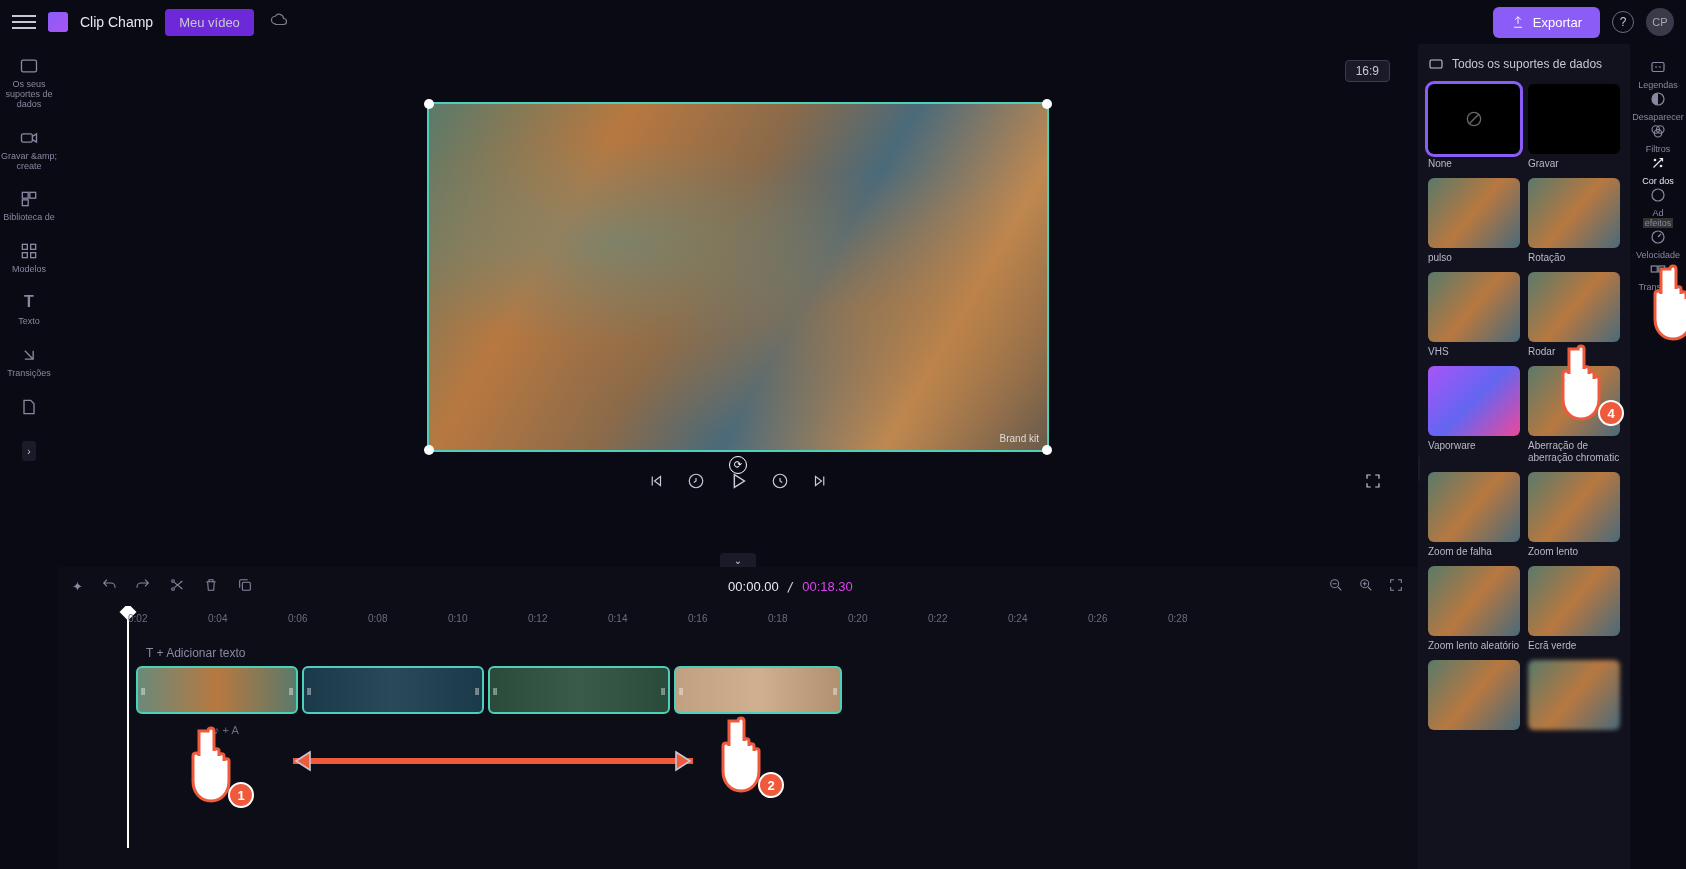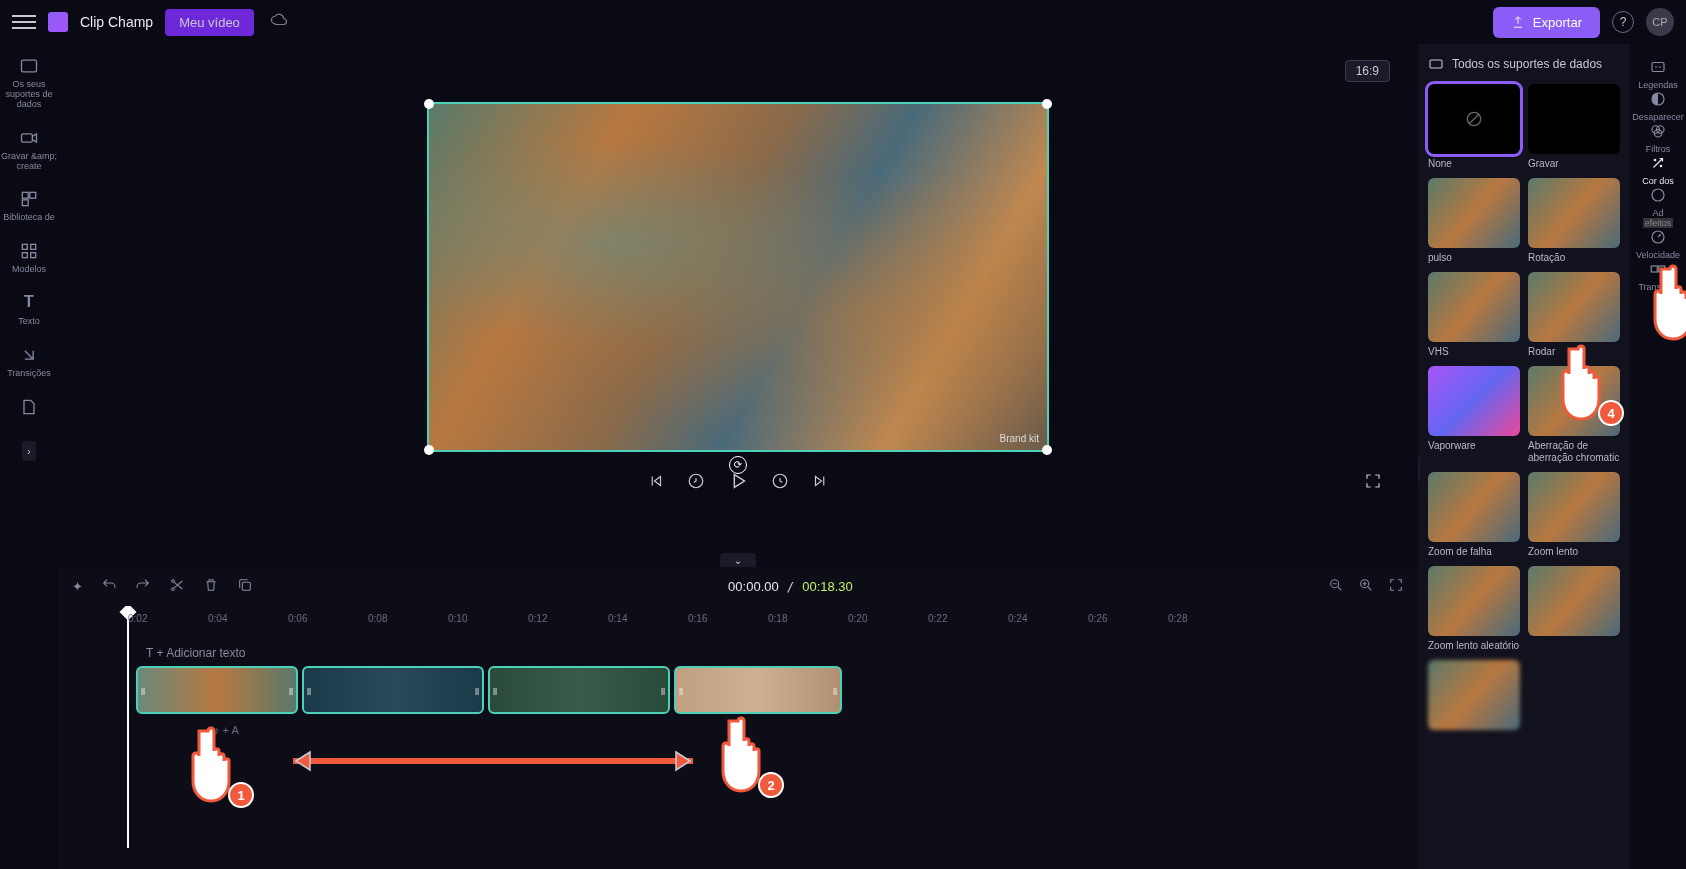--- a/index.html
+++ b/index.html
@@ -40,21 +40,21 @@
 .playback-row { display: flex; align-items: center; justify-content: center; gap: 22px; padding: 18px 0 14px; position: relative; width:100%; }
 .play-ctrl { color: #c8c8d4; cursor: pointer; }
 .play-main svg{width:22px;height:22px}
 .fullscreen { position: absolute; right: 36px; }
 
 .timeline-area { height: 302px; background: #0d0d18; display: flex; flex-direction: column; }
 .tl-toolbar { display: flex; align-items: center; padding: 10px 14px; gap: 18px; font-size: 13px; }
 .tl-tool { color: #8888a0; cursor: pointer; }
 .tl-time { margin: 0 auto; font-family: monospace; font-size: 13px; }
 .tl-time .cur { color: #e8e8f0; }
-.tl-time .dur { color: #bef264; }
+.tl-time .dur { color: #d946ef; }
 .tl-right-tools { display: flex; gap: 14px; }
 .collapse-chev { position: absolute; left: 50%; transform: translateX(-50%); top: -14px; width: 36px; height: 14px; background: #1a1a28; border-radius: 4px 4px 0 0; display:flex;align-items:center;justify-content:center;font-size:10px; }
 .tl-body { flex:1; position: relative; padding: 0 8px; overflow: hidden; }
 .ruler { display: flex; gap: 0; padding-left: 62px; font-size: 10px; color: #6b6b80; position: relative; height: 24px; align-items: center; }
 .ruler span { width: 80px; flex-shrink: 0; }
 .playhead { position: absolute; left: 70px; top: 0; }
 .playhead-head { width: 12px; height: 12px; background: #fff; transform: rotate(45deg); margin-left: -6px; }
 .playhead-line { width: 2px; background: #fff; height: 230px; margin-left: -1px; }
 .track-row { margin-left: 70px; margin-top: 10px; }
 .add-text { font-size: 12px; color: #8888a0; padding: 6px 10px; }
@@ -368,20 +368,24 @@
         <div class="fx-item">
           <div class="fx-thumb"></div>
           <div class="fx-label">Zoom lento</div>
         </div>
         <div class="fx-item">
           <div class="fx-thumb"></div>
           <div class="fx-label">Zoom lento aleatório</div>
         </div>
         <div class="fx-item">
           <div class="fx-thumb"></div>
+          <div class="fx-label">Ecrã verde</div>
+        </div>
+        <div class="fx-item">
+          <div class="fx-thumb"></div>
           <div class="fx-label"></div>
         </div>
         <div class="fx-item">
           <div class="fx-thumb blur"></div>
           <div class="fx-label"></div>
         </div>
       </div>
 
     <div class="hand" style="left:130px;top:290px">
       <svg class="hand-svg" viewBox="0 0 70 90">

